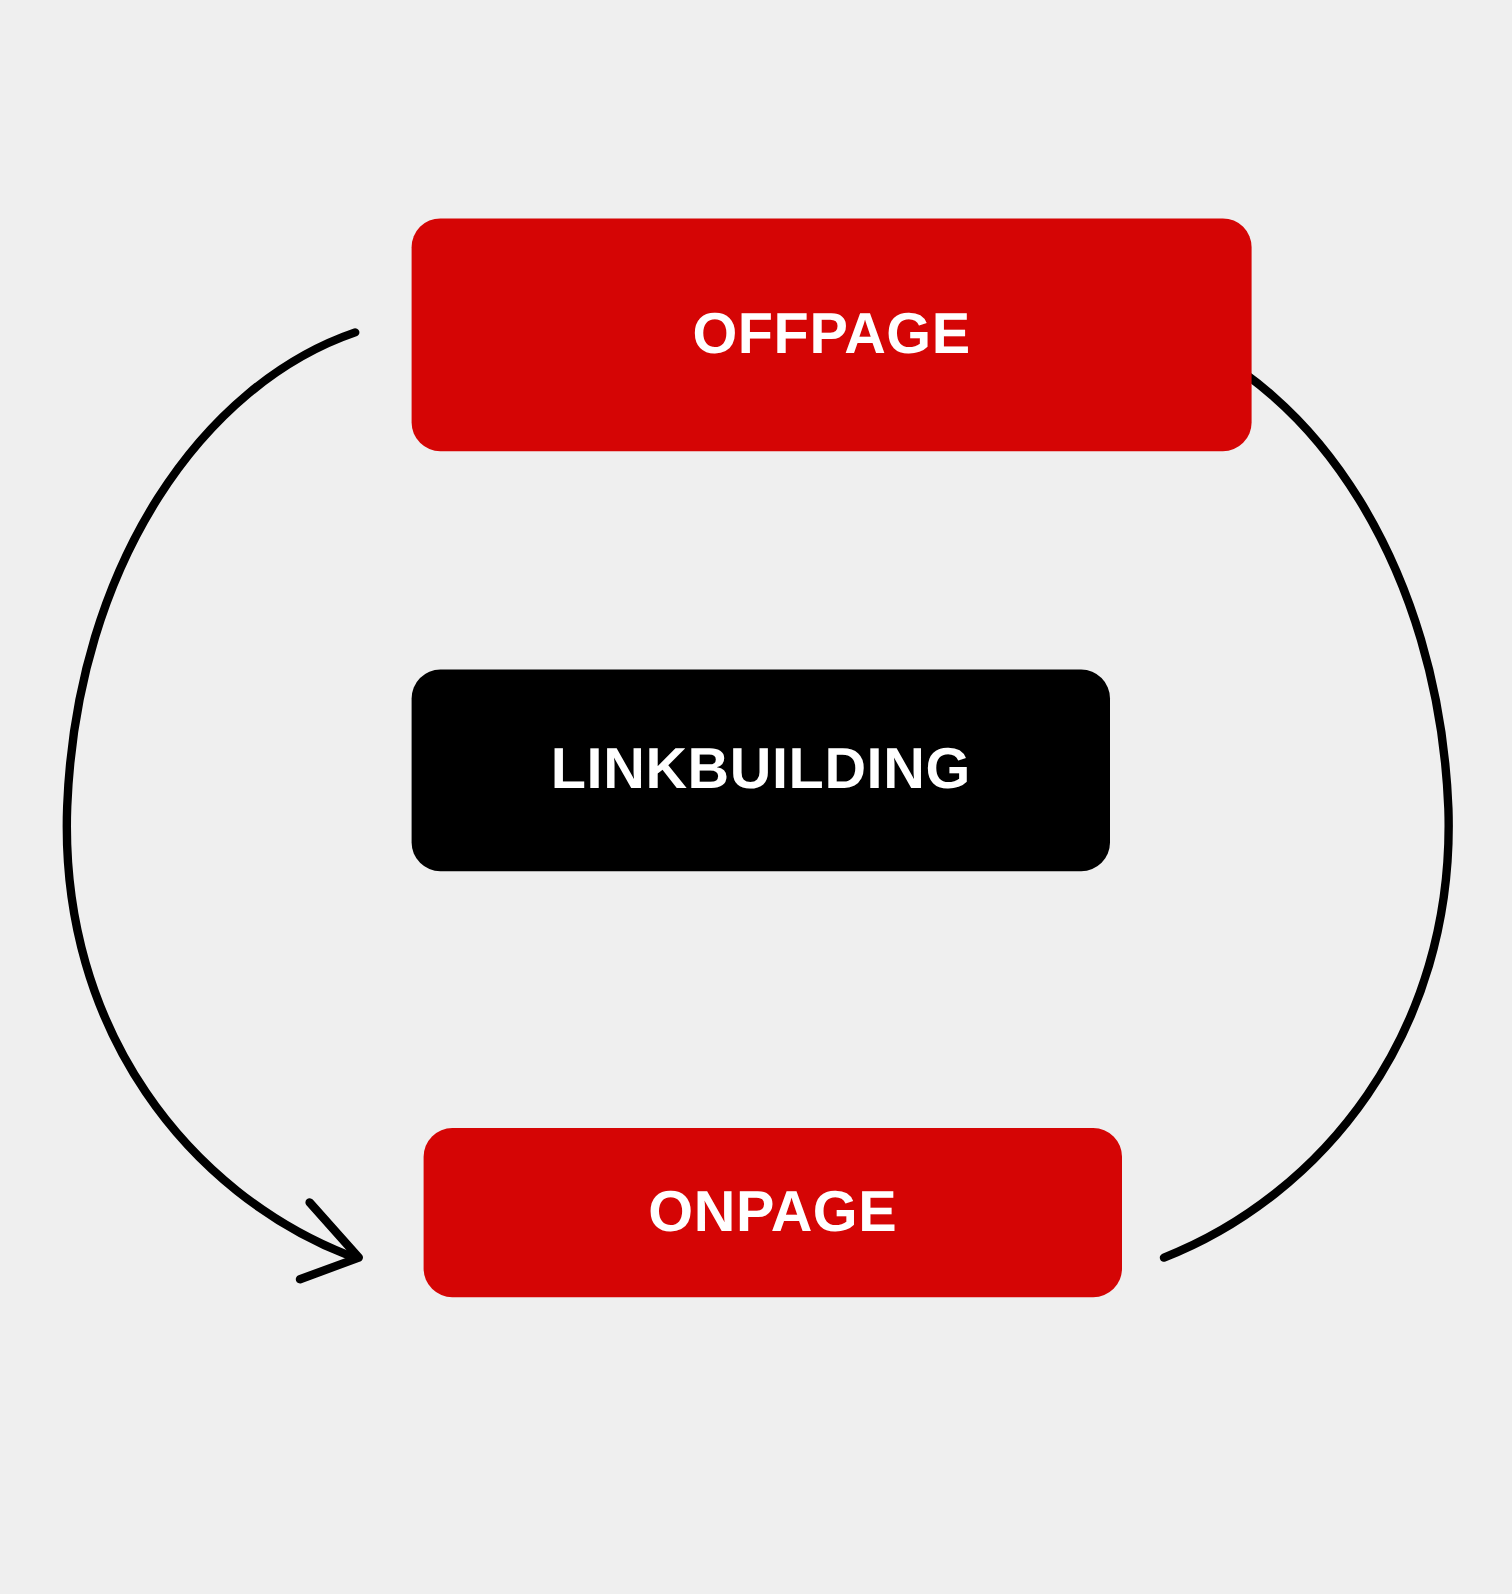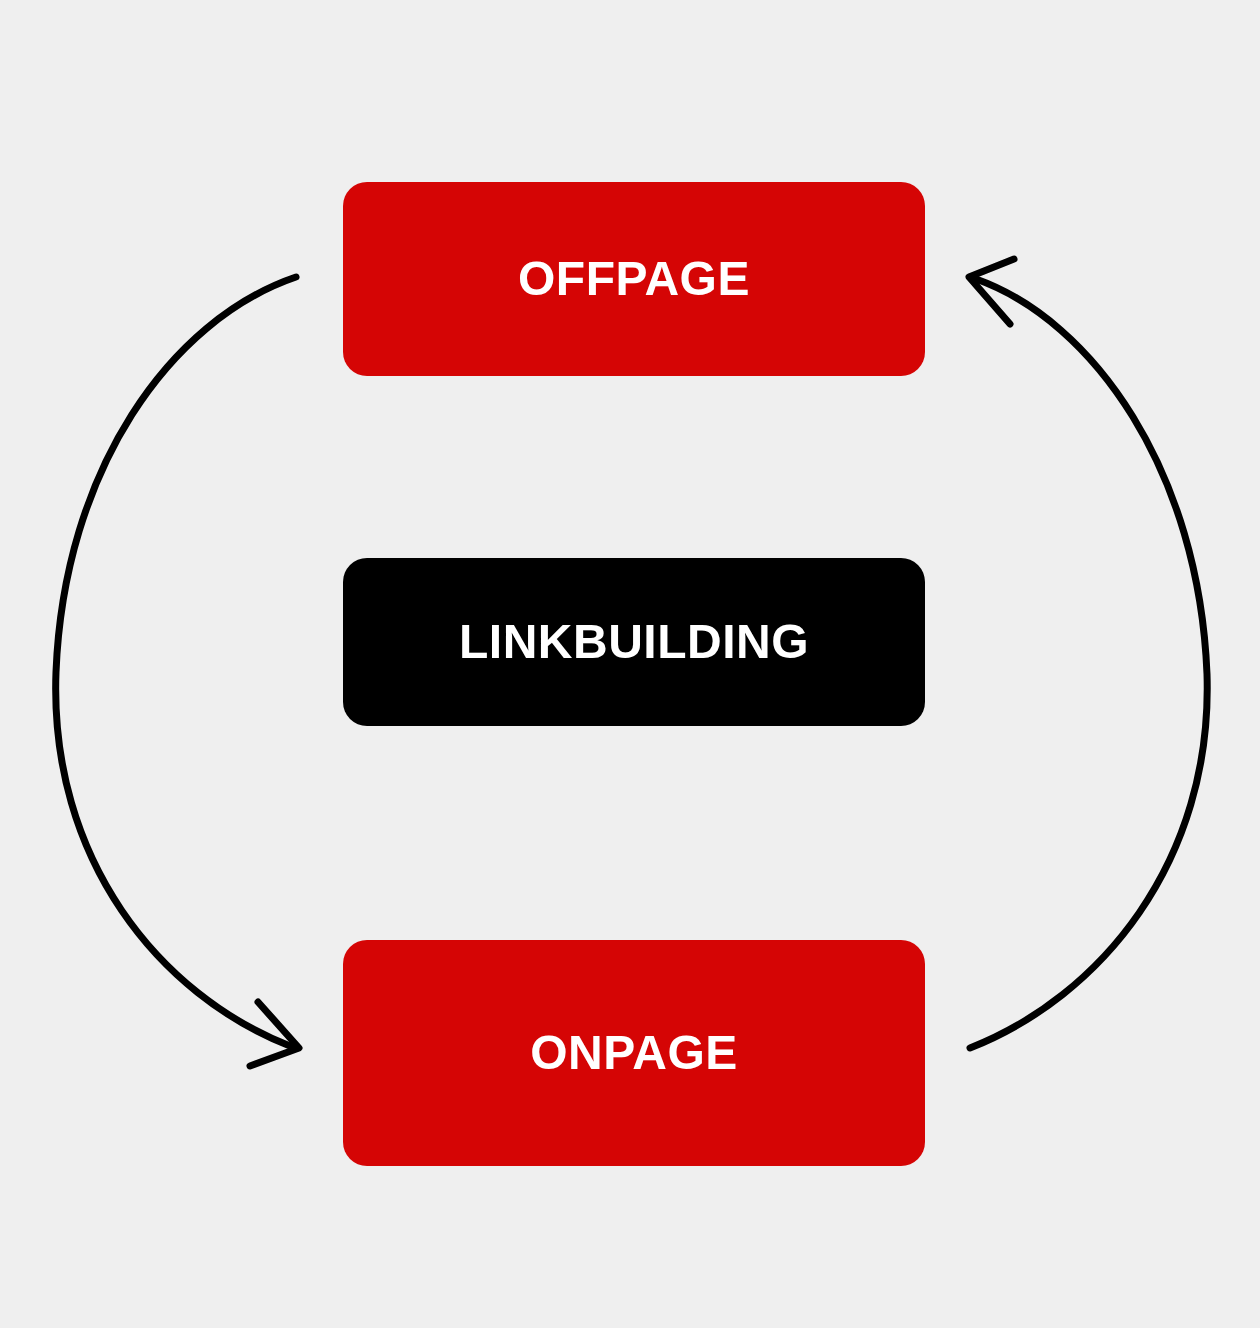--- a/index.html
+++ b/index.html
@@ -40,36 +40,36 @@
     font-size: 48px;
     font-weight: bold;
     letter-spacing: 0.5px;
     line-height: 1;
     white-space: nowrap;
     text-align: center;
   }
   #node-offpage {
     left: 343px;
     top: 182px;
-    width: 582px;
+    width: 700px;
     height: 194px;
     background: #d50505;
   }
   #node-linkbuilding {
     left: 343px;
     top: 558px;
     width: 582px;
     height: 168px;
     background: #000000;
   }
   #node-onpage {
-    left: 343px;
+    left: 353px;
     top: 940px;
     width: 582px;
-    height: 226px;
+    height: 141px;
     background: #d50505;
   }
 </style>
 </head>
 <body>
 
 <div id="canvas">
 
   <svg id="arrow-layer" viewBox="0 0 1260 1328" width="1260" height="1328">
 

